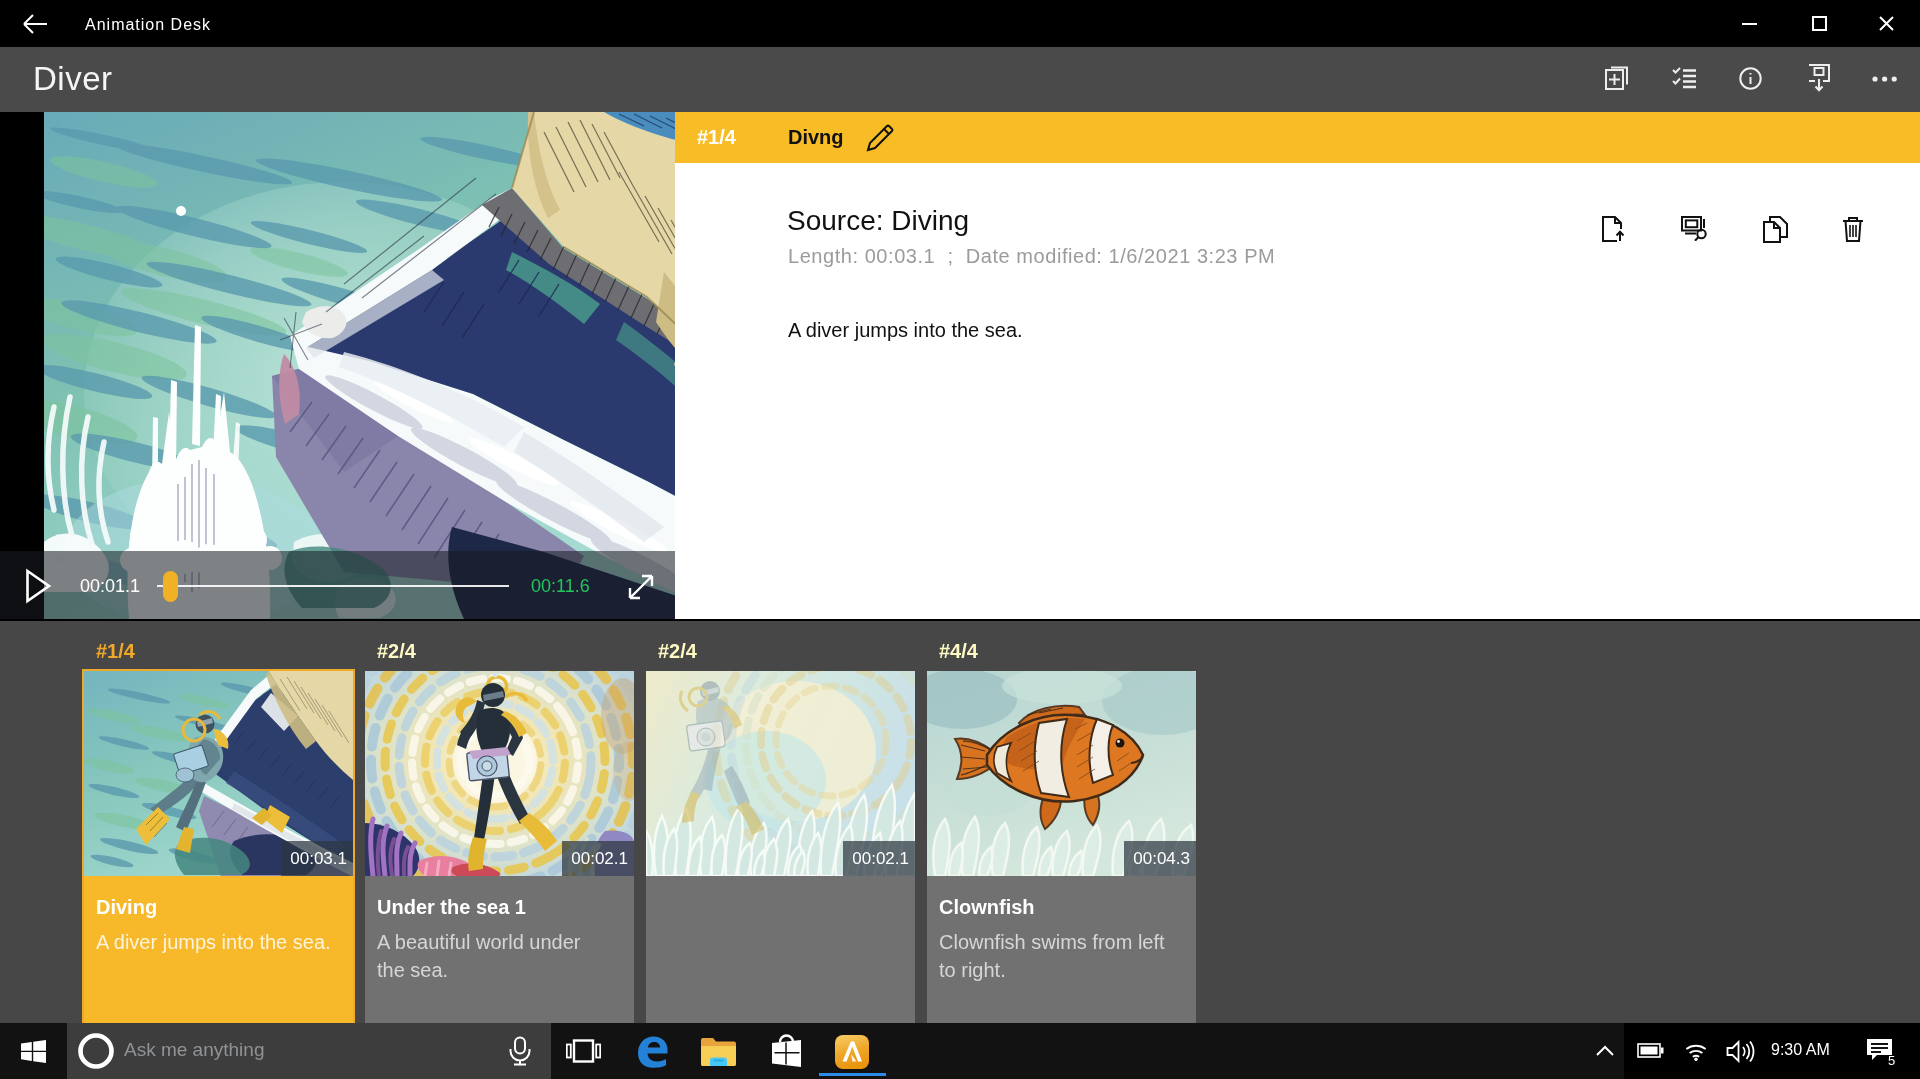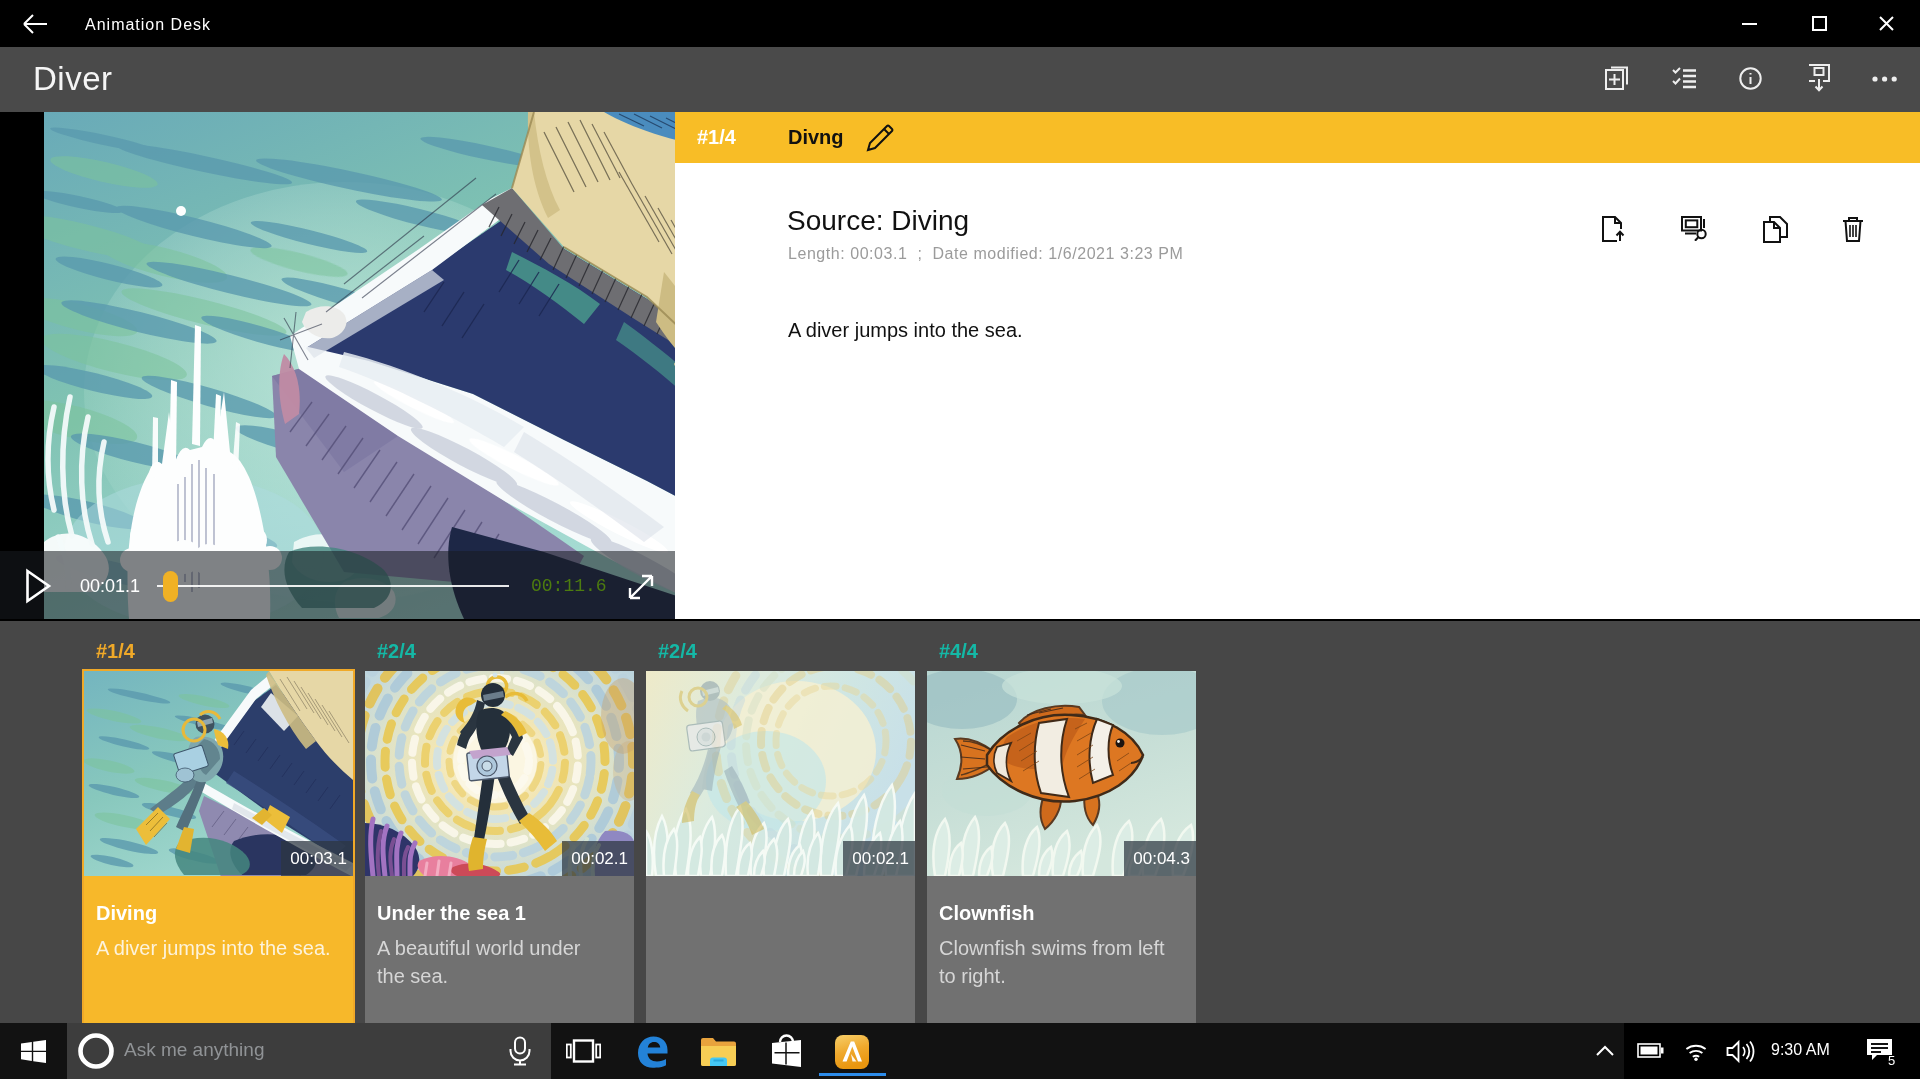--- a/index.html
+++ b/index.html
@@ -20,30 +20,30 @@
 #pvoverlay { position:absolute; left:0; top:439px; width:675px; height:68px; background:rgba(24,28,32,0.55); }
 .track { position:absolute; left:157px; top:473px; width:352px; height:2px; background:rgba(255,255,255,0.9); }
 .thumbpill { position:absolute; left:163px; top:459px; width:15px; height:31px; background:#f0b125; border-radius:8px; }
 
 
 #panel { position:absolute; left:675px; top:112px; width:1245px; height:507px; background:#fff; }
 #ybar { position:absolute; left:0; top:0; width:1245px; height:51px; background:#f8bd26; }
 #ybar .num { position:absolute; left:22px; top:14px; font-size:20px; font-weight:700; color:#fff; }
 #ybar .name { position:absolute; left:113px; top:14px; font-size:20px; font-weight:700; color:#111; }
 #panel .src { position:absolute; left:112px; top:93px; font-size:28px; color:#111; }
-#panel .meta { position:absolute; left:113px; top:133px; font-size:16px; color:#9b9b9b; letter-spacing:0.55px; }
+#panel .meta { position:absolute; left:113px; top:133px; font-size:20px; color:#9b9b9b; letter-spacing:0.55px; }
 #panel .desc { position:absolute; left:113px; top:207px; font-size:20px; color:#111; }
 .picon { position:absolute; top:104px; }
 
 
 #shots { position:absolute; left:0; top:621px; width:1920px; height:402px; background:#474747; }
-.shotlabel { position:absolute; top:19px; font-size:20px; font-weight:700; color:#14b8a6; }
+.shotlabel { position:absolute; top:19px; font-size:20px; font-weight:700; color:#fef9c3; }
 .card { position:absolute; top:50px; width:269px; height:367px; background:#717171; }
 .card .thumb { position:absolute; left:0; top:0; width:269px; height:205px; overflow:hidden; }
-.card .cap { position:absolute; left:0; top:205px; width:269px; height:108px; padding:26px 12px; }
+.card .cap { position:absolute; left:0; top:205px; width:269px; height:108px; padding:20px 12px; }
 .card .cap .tt { font-size:20px; font-weight:700; color:#fff; margin-bottom:9px; }
 .card .cap .dd { font-size:20px; color:#d6d6d6; line-height:28px; }
 .badge { position:absolute; right:0; bottom:0; height:35px; background:rgba(44,54,64,0.72); color:#fff; font-size:17px; line-height:35px; padding:0 6px 0 9px; }
 #card1 { left:84px; background:#f7b82a; outline:2px solid #f0a928; }
 #card1 .cap .dd { color:#fdf3dc; }
 #card2 { left:365px; }
 #card3 { left:646px; }
 #card4 { left:927px; }
 
 
@@ -332,21 +332,21 @@
       <path d="M252 200 L246 256"></path>
     </g>
   </svg>
   <div id="pvoverlay"></div>
   <svg class="abs" style="left:24px;top:456px;" width="28" height="36" viewBox="0 0 28 36">
     <path d="M3.5 3 L25 18 L3.5 33 z" fill="none" stroke="#fff" stroke-width="2.6"></path>
   </svg>
   <div class="abs" style="left:80px;top:464px;font-size:18px;color:#fff;">00:01.1</div>
   <div class="track"></div>
   <div class="thumbpill"></div>
-  <div class="abs" style="left:531px;top:464px;font-size:18px;color:#4d7c0f;font-family:Liberation Mono, monospace;">00:11.6</div>
+  <div class="abs" style="left:531px;top:464px;font-size:18px;color:#22c55e;">00:11.6</div>
   <svg class="abs" style="left:627px;top:461px" width="28" height="28" viewBox="0 0 28 28">
     <path d="M3 25 L25 3 M25 3 h-10 M25 3 v10 M3 25 h10 M3 25 v-10" stroke="#fff" stroke-width="2.4" fill="none"></path>
   </svg>
 </div>
 
 <div id="panel">
   <div id="ybar">
     <span class="num">#1/4</span>
     <span class="name">Divng</span>
     <svg class="abs" style="left:190px;top:12px" width="29" height="29" viewBox="0 0 29 29">

